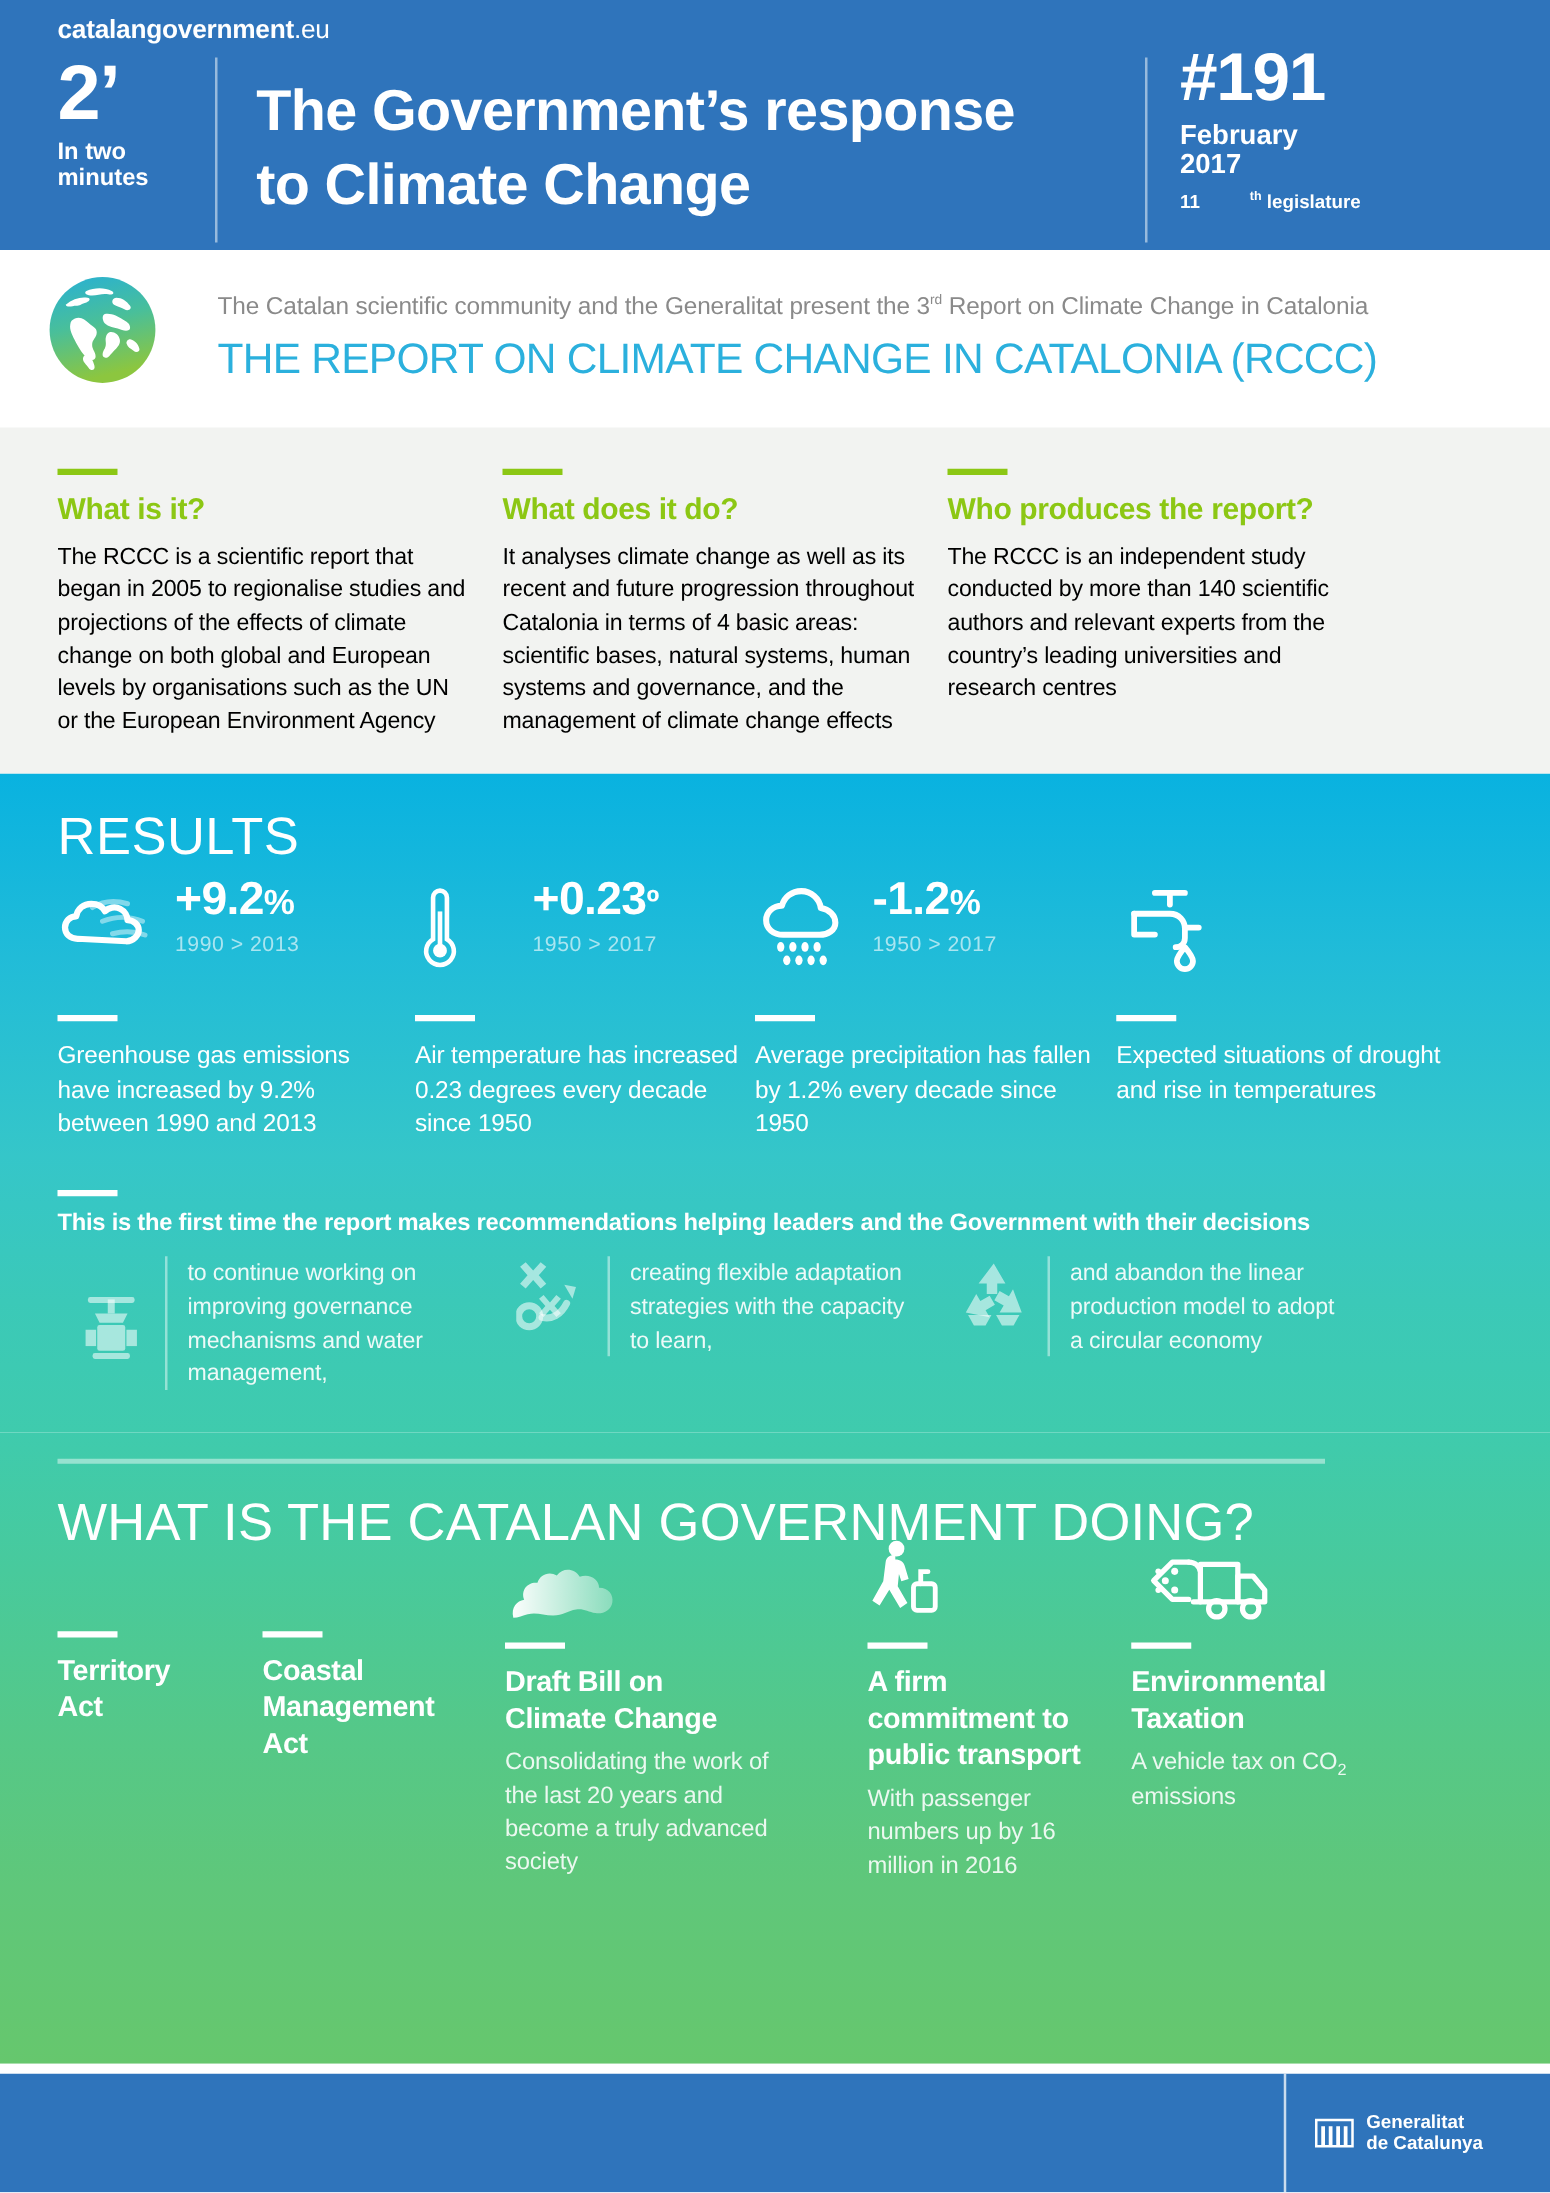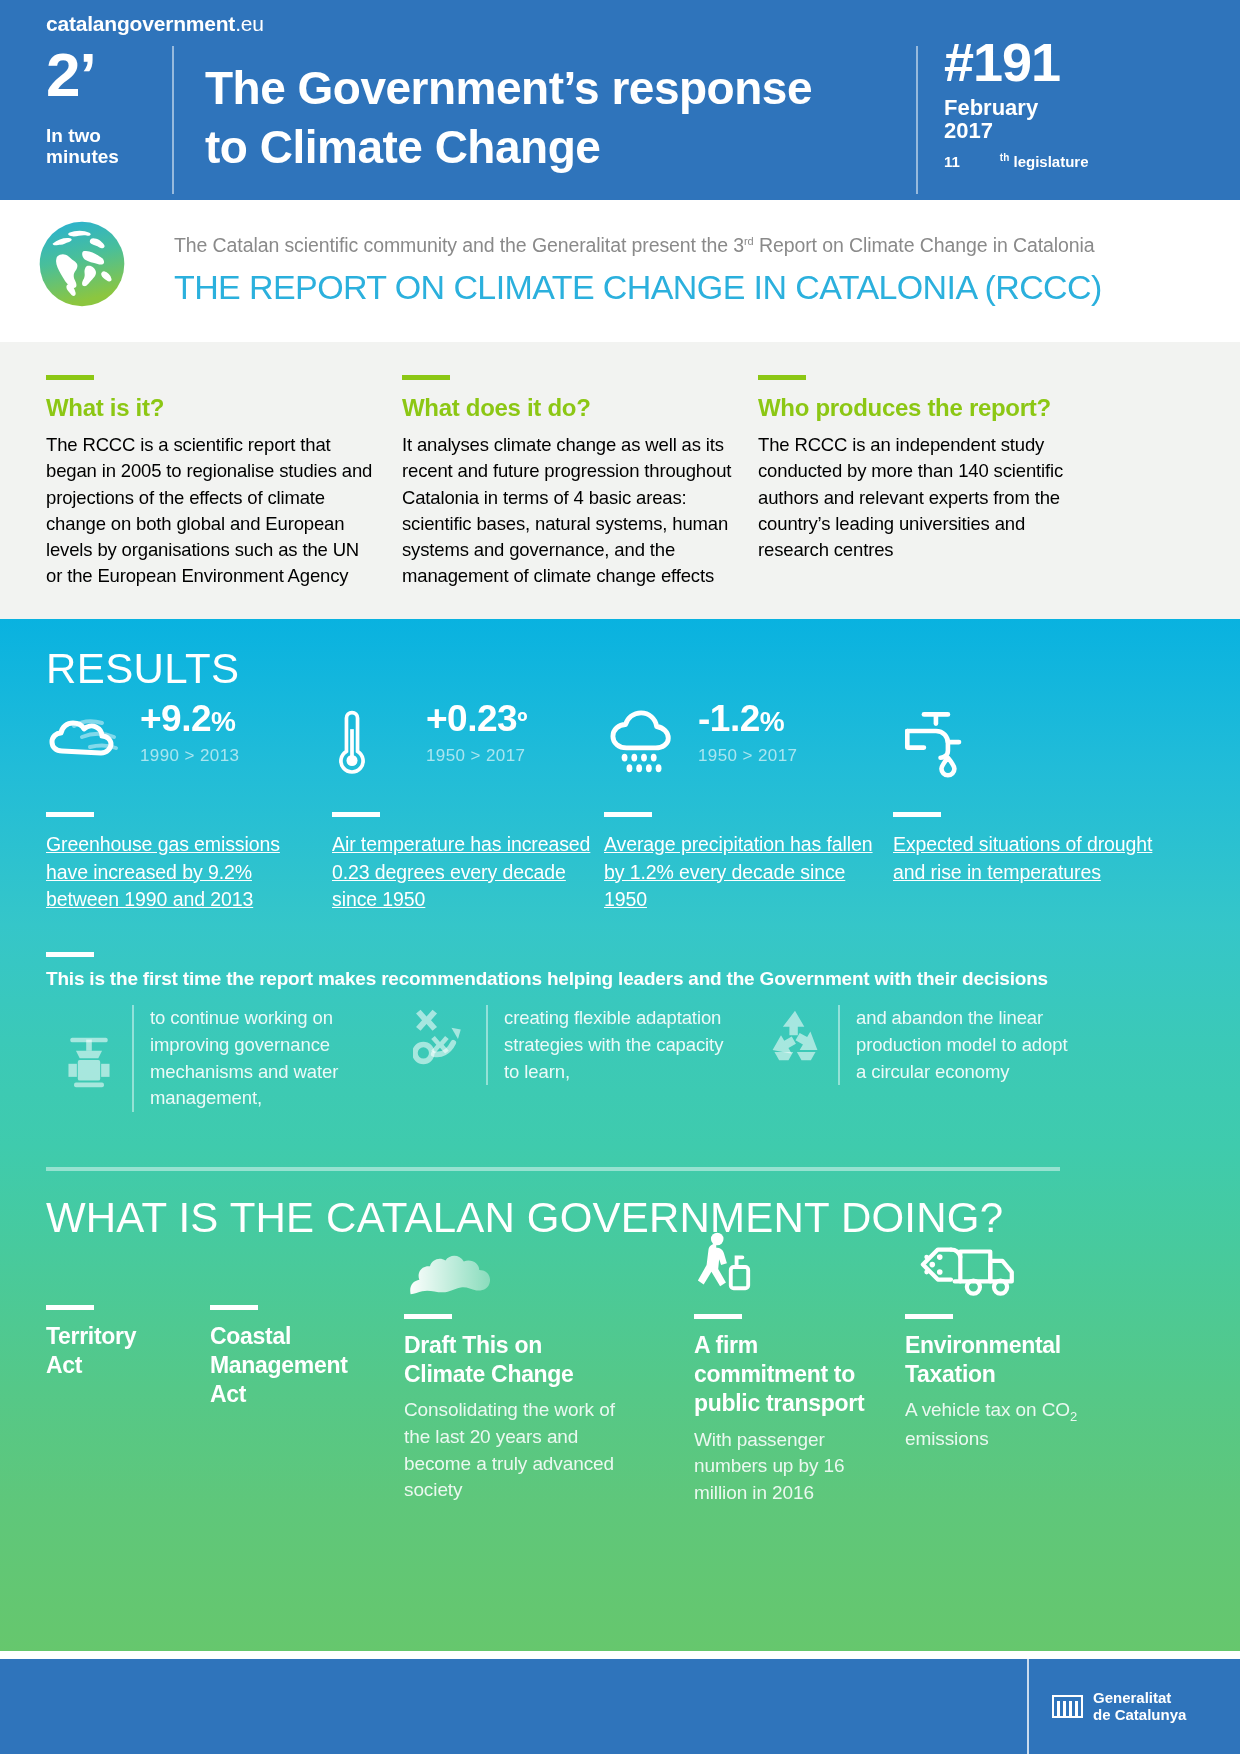--- a/index.html
+++ b/index.html
@@ -5,21 +5,21 @@
   html,body{margin:0;padding:0;background:#fff;}
   body{width:1240px;height:1754px;font-family:"Liberation Sans",sans-serif;-webkit-font-smoothing:antialiased;}
   .page{position:relative;width:1240px;height:1754px;overflow:hidden;background:#fff;}
 
   
   .header{position:absolute;left:0;top:0;width:1240px;height:200px;background:#2f74bb;}
   .site-url{position:absolute;left:46px;top:12px;font-size:21px;font-weight:bold;color:#ffffff;letter-spacing:-.2px;}
   .site-url .dim{font-weight:normal;}
   .hdr-left{position:absolute;left:46px;top:46px;width:120px;}
   .two-min{font-size:62px;font-weight:bold;color:#fff;line-height:.92;letter-spacing:-1px;}
-  .two-min-sub{margin-top:23px;font-size:19px;font-weight:bold;color:#fff;line-height:1.08;}
+  .two-min-sub{margin-top:9px;font-size:19px;font-weight:bold;color:#fff;line-height:1.08;}
   .hdr-divider-1{position:absolute;left:172px;top:46px;width:2px;height:148px;background:rgba(255,255,255,.5);}
   .hdr-title{position:absolute;left:205px;top:59px;width:680px;font-size:46px;font-weight:bold;color:#fff;line-height:1.28;letter-spacing:-.5px;}
   .hdr-divider-2{position:absolute;left:916px;top:46px;width:2px;height:148px;background:rgba(255,255,255,.5);}
   .hdr-right{position:absolute;left:944px;top:38px;width:270px;}
   .issue-num{font-size:54px;font-weight:bold;color:#fff;line-height:.92;letter-spacing:-1px;}
   .issue-date{margin-top:8px;font-size:22px;font-weight:bold;color:#fff;line-height:1.08;}
   .issue-leg{margin-top:9px;font-size:15px;font-weight:bold;color:#fff;}
   .issue-leg sup{font-size:10px;padding-left:40px;}
 
   
@@ -49,21 +49,21 @@
   .stat.s2{left:332px;width:265px;}
   .stat.s3{left:604px;width:285px;}
   .stat.s4{left:893px;width:290px;}
   .stat-top{display:flex;height:86px;}
   .stat-icon{width:92px;flex:0 0 92px;display:flex;align-items:center;justify-content:flex-start;}
   .stat-vals{padding-left:2px;}
   .stat-value{font-size:37px;font-weight:bold;color:#fff;line-height:1;letter-spacing:-.5px;}
   .stat-value .pct{font-size:28px;}
   .stat-range{margin-top:9px;font-size:17px;color:rgba(255,255,255,.62);letter-spacing:.4px;}
   .stat .rule{width:48px;height:5px;background:#fff;margin:26px 0 14px;}
-  .stat p{margin:0;font-size:19.5px;line-height:1.42;color:#fff;letter-spacing:-.1px;text-decoration:underline;}
+  .stat p{margin:0;font-size:19.5px;line-height:1.42;color:#fff;letter-spacing:-.1px;}
 
   
   .rec-rule{position:absolute;left:46px;top:952px;width:48px;height:5px;background:#fff;}
   .rec-head{position:absolute;left:46px;top:968px;width:1080px;font-size:19px;font-weight:bold;color:#fff;letter-spacing:-.2px;}
   .rec{position:absolute;top:1005px;display:flex;}
   .rec.r1{left:46px;width:340px;align-items:center;}
   .rec.r2{left:400px;width:330px;}
   .rec.r3{left:752px;width:330px;}
   .rec-ico{width:86px;flex:0 0 86px;display:flex;align-items:flex-start;justify-content:center;padding-top:4px;}
   .rec-txt{border-left:2px solid rgba(255,255,255,.45);padding-left:16px;font-size:18.5px;line-height:1.45;color:rgba(255,255,255,.9);letter-spacing:-.1px;}
@@ -329,21 +329,21 @@
         <defs>
             <linearGradient id="sm" x1="0" y1="0" x2="1" y2="0">
           <stop offset="0%" stop-color="#ffffff" stop-opacity=".98"></stop>
               <stop offset="100%" stop-color="#ffffff" stop-opacity=".35"></stop>
         </linearGradient>
           </defs>
         <path d="M6 52c-2-9 3-14 9-15-3-8 3-15 11-14 2-7 10-10 16-6 5-7 15-6 19 1 8-3 16 2 16 9 8 0 12 6 11 12-1 7-8 10-14 9-6-1-10-4-16-3-7 1-11 5-19 5-8 0-14-3-21-1-4 1-8 3-12 3z" fill="url(#sm)"></path>
       </svg>
     </div>
     <div class="rule"></div>
-    <h4 style="white-space:pre-line">Draft This on
+    <h4 style="white-space:pre-line">Draft Bill on
 Climate Change</h4>
     <p>Consolidating the work of the last 20 years and become a truly advanced society</p>
   </div>
 
   <div class="act a4">
     <div class="act-icon">
       <svg viewBox="0 0 62 72" width="60" height="70" fill="#ffffff">
         <circle cx="24" cy="7" r="6.5"></circle>
         <path d="M23 16c4 0 7 2 8 6l3 10-6 2-2-6-1 10 8 14-6 4-9-15-8 13-6-4 9-16 2-16c.5-4 4-6 8-6z"></path>
         <rect x="38" y="36" width="18" height="22" rx="3" fill="none" stroke="#fff" stroke-width="4"></rect>

